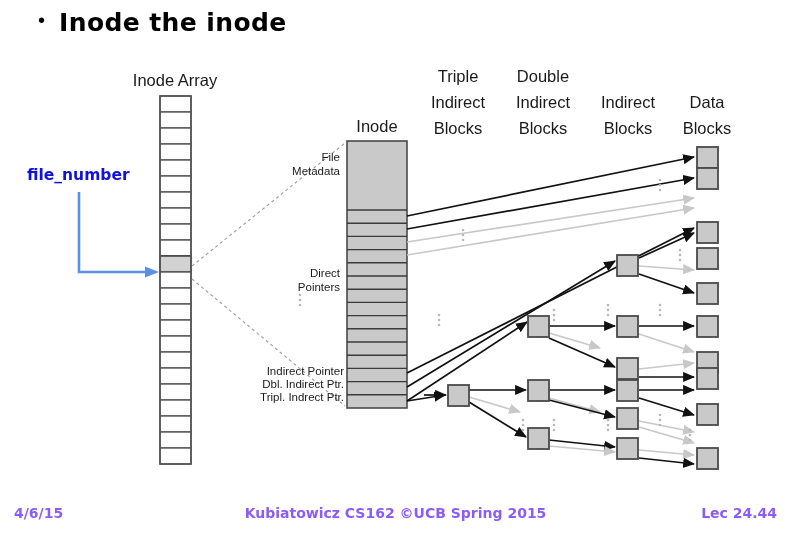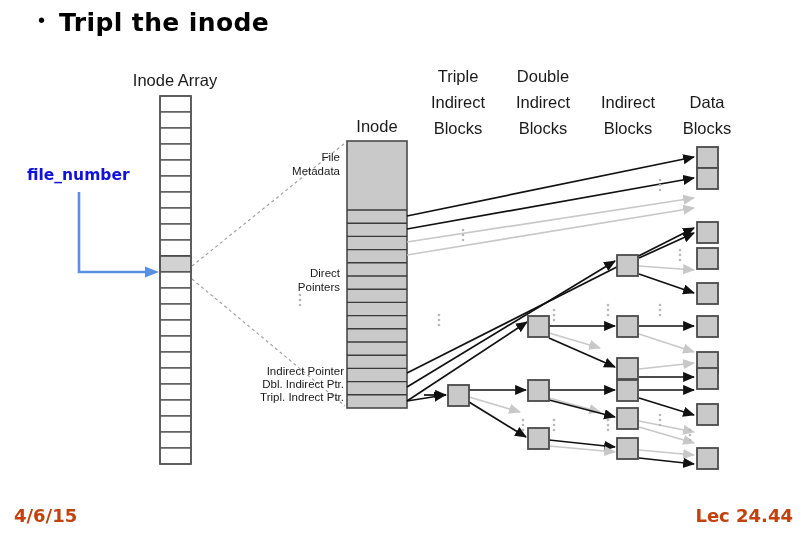--- a/index.html
+++ b/index.html
@@ -32,34 +32,34 @@
   .inodebox{fill:#c9c9c9;stroke:#4a4a4a;stroke-width:1.6;}
   .inodeline{stroke:#3a3a3a;stroke-width:1.4;}
   .blk{fill:#c9c9c9;stroke:#4a4a4a;stroke-width:1.8;}
   .edge-dark{stroke:#111111;stroke-width:1.7;fill:none;}
   .edge-light{stroke:#c8c8c8;stroke-width:1.7;fill:none;}
   .leader{stroke:#9a9a9a;stroke-width:1.1;stroke-dasharray:3 3;fill:none;}
   .bluearrow{stroke:#5b8fe3;stroke-width:2.6;fill:none;}
   .dots{fill:#b8b8b8;}
 
   
-  #footer{position:absolute;left:0;right:0;top:505px;height:24px;
-          font-family:"DejaVu Sans", sans-serif;font-size:18px;font-weight:bold;color:#c2410c;}
+  #footer{position:absolute;left:0;right:16px;top:505px;height:24px;
+          font-family:"DejaVu Sans", sans-serif;font-size:14px;font-weight:bold;color:#8b5cf6;}
   #footer-date{position:absolute;left:14px;top:0;}
   #footer-center{position:absolute;left:0;right:0;top:0;text-align:center;}
   #footer-lec{position:absolute;right:14px;top:0;}
 </style>
 </head>
 <body>
 
 <div class="slide">
 
   <div id="title-row">
     <span id="title-bullet">•</span>
-    <span id="title-text">Tripl the inode</span>
+    <span id="title-text">Inode the inode</span>
   </div>
 
   <svg id="diagram" viewBox="0 0 807 500">
 
     <g>
       <text class="lbl hdr" x="458" y="82" text-anchor="middle">Triple</text>
       <text class="lbl hdr" x="458" y="108" text-anchor="middle">Indirect</text>
       <text class="lbl hdr" x="458" y="134" text-anchor="middle">Blocks</text>
 
       <text class="lbl hdr" x="543" y="82" text-anchor="middle">Double</text>
@@ -272,16 +272,17 @@
         <circle cx="680" cy="260" r="1.3" class="dots"></circle>
         <circle cx="690" cy="430" r="1.3" class="dots"></circle>
         <circle cx="690" cy="435" r="1.3" class="dots"></circle>
         <circle cx="690" cy="440" r="1.3" class="dots"></circle>
       </g>
 
   </svg>
 
   <div id="footer">
     <span id="footer-date">4/6/15</span>
+    <span id="footer-center">Kubiatowicz CS162 ©UCB Spring 2015</span>
     <span id="footer-lec">Lec 24.44</span>
   </div>
 
 </div>
 
 </body></html>

